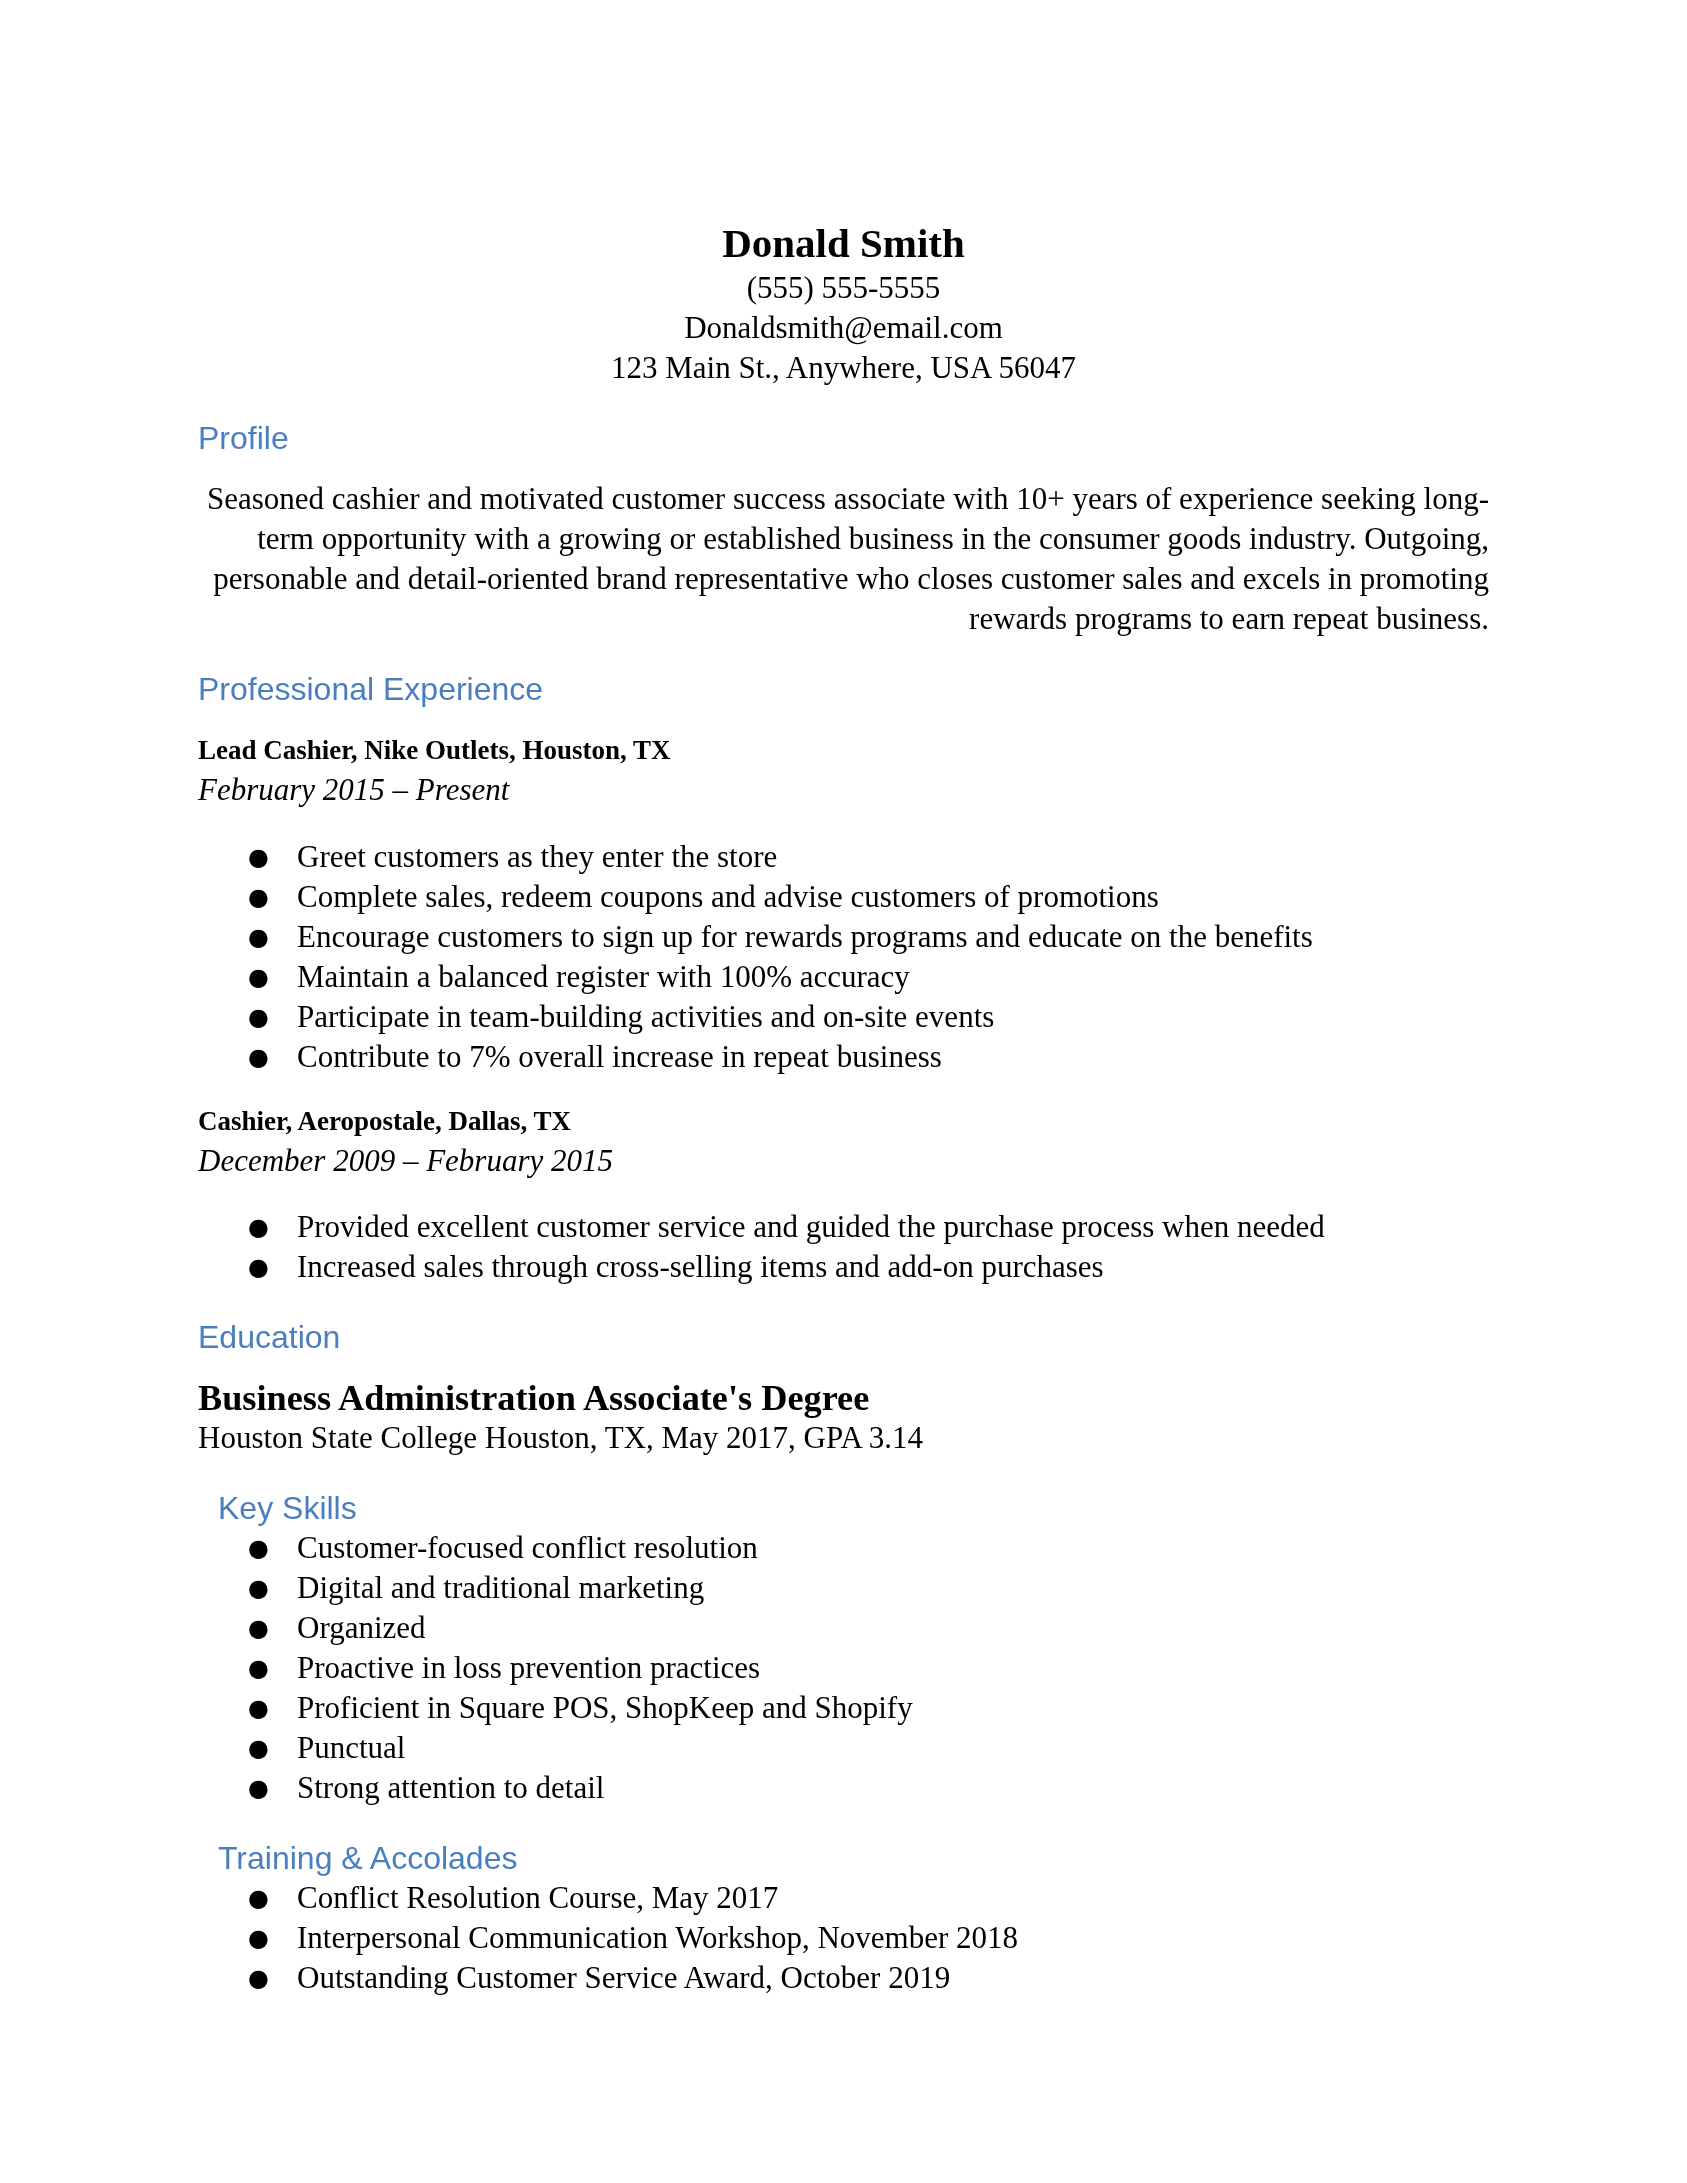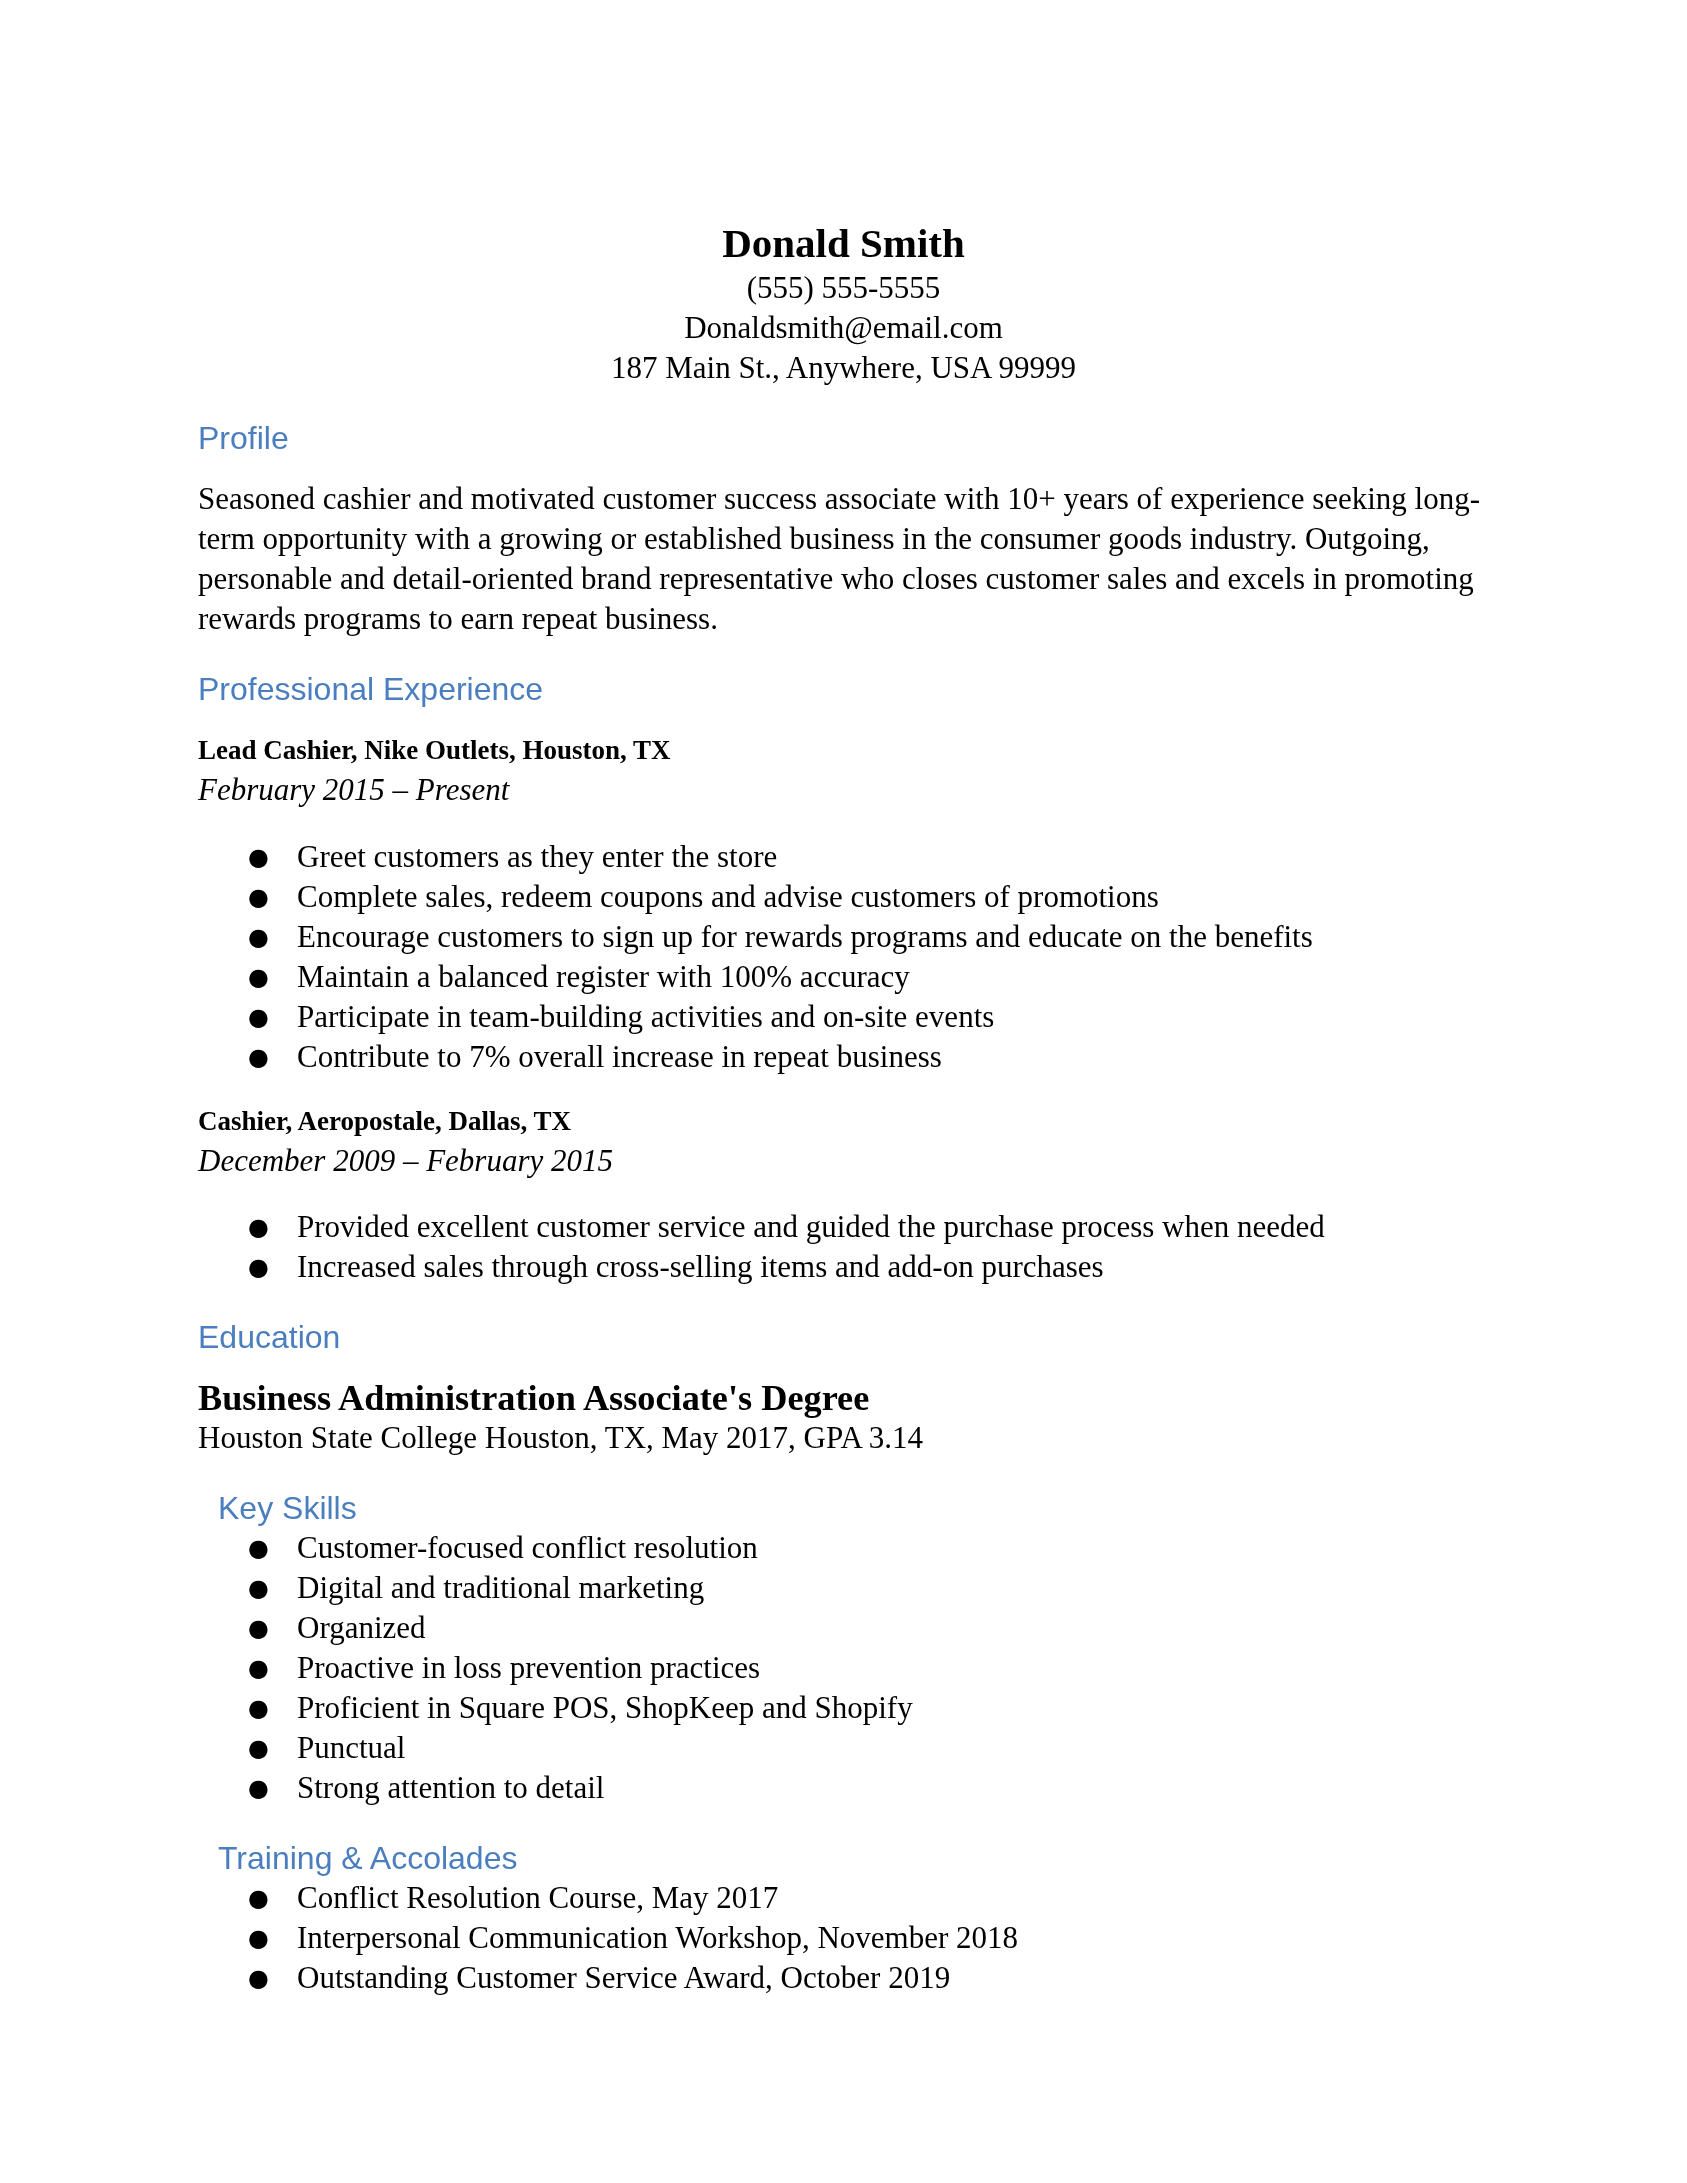--- a/index.html
+++ b/index.html
@@ -41,20 +41,21 @@
     font-weight: 400;
     color: var(--accent, #4A7EBE);
     margin: 30px 0 21px 0;
   }
   h2.section-heading.tight {
     margin-bottom: 0;
     margin-left: 20px;
   }
   p.summary {
     margin: 0;
+    text-align: right;
   }
   .job-title {
     margin: 0;
     font-size: 27px;
     line-height: 40px;
     font-weight: 700;
   }
   .job-dates {
     font-style: italic;
   }
@@ -89,21 +90,21 @@
 </head>
 <body>
 
 <div class="page">
 
   <header class="header">
     <h1 class="name">Donald Smith</h1>
     <div class="contact">
       <div class="contact-line">(555) 555-5555</div>
       <div class="contact-line">Donaldsmith@email.com</div>
-      <div class="contact-line">187 Main St., Anywhere, USA 99999</div>
+      <div class="contact-line">123 Main St., Anywhere, USA 56047</div>
     </div>
   </header>
 
   <section>
     <h2 class="section-heading">Profile</h2>
     <p class="summary">Seasoned cashier and motivated customer success associate with 10+ years of experience seeking long-term opportunity with a growing or established business in the consumer goods industry. Outgoing, personable and detail-oriented brand representative who closes customer sales and excels in promoting rewards programs to earn repeat business.</p>
   </section>
 
   <section>
     <h2 class="section-heading">Professional Experience</h2>

